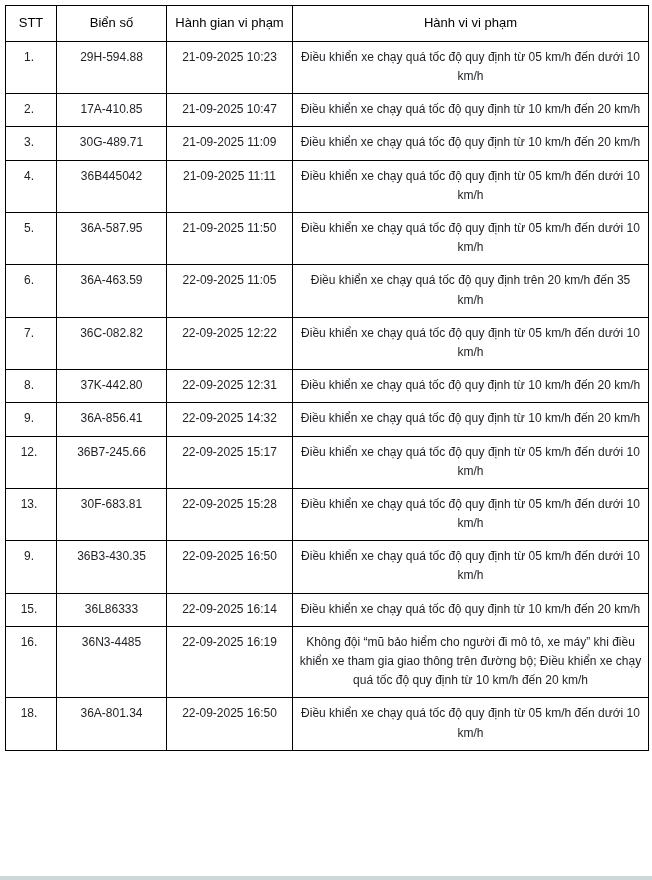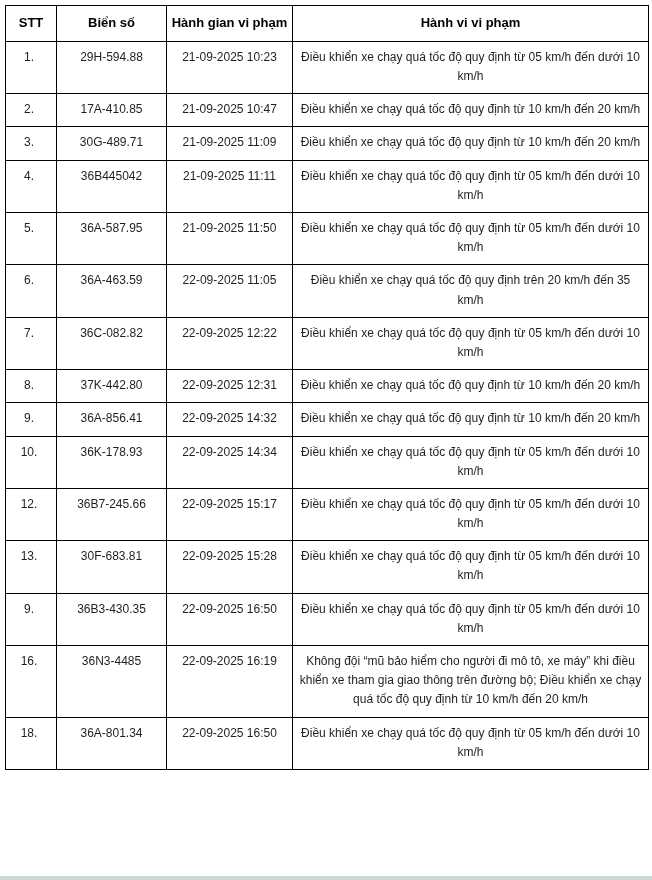--- a/index.html
+++ b/index.html
@@ -32,21 +32,21 @@
   table.violations col.c4 { width: 356px; }
   table.violations th,
   table.violations td {
     border: 1px solid #000000;
     text-align: center;
     vertical-align: top;
     overflow: hidden;
   }
   table.violations th {
     font-size: 13px;
-    font-weight: bold;
+    font-weight: normal;
     color: #000000;
     padding: 9px 2px 9px;
     line-height: 1.3;
   }
   table.violations td {
     font-size: 12px;
     line-height: 1.6;
     padding: 6px 4px 7px;
   }
   table.violations td.cell-stt {
@@ -130,42 +130,42 @@
     <td class="cell-time">22-09-2025 12:31</td>
     <td class="cell-violation">Điều khiển xe chạy quá tốc độ quy định từ 10 km/h đến 20 km/h</td>
   </tr>
         <tr>
     <td class="cell-stt">9.</td>
     <td class="cell-plate">36A-856.41</td>
     <td class="cell-time">22-09-2025 14:32</td>
     <td class="cell-violation">Điều khiển xe chạy quá tốc độ quy định từ 10 km/h đến 20 km/h</td>
   </tr>
         <tr>
-    <td class="cell-stt">10.</td>
-    <td class="cell-plate">36K-178.93</td>
-    <td class="cell-time">22-09-2025 14:34</td>
-    <td class="cell-violation">Điều khiển xe chạy quá tốc độ quy định từ 05 km/h đến dưới 10 km/h</td>
-  </tr>
-        <tr>
     <td class="cell-stt">12.</td>
     <td class="cell-plate">36B7-245.66</td>
     <td class="cell-time">22-09-2025 15:17</td>
     <td class="cell-violation">Điều khiển xe chạy quá tốc độ quy định từ 05 km/h đến dưới 10 km/h</td>
   </tr>
         <tr>
     <td class="cell-stt">13.</td>
     <td class="cell-plate">30F-683.81</td>
     <td class="cell-time">22-09-2025 15:28</td>
     <td class="cell-violation">Điều khiển xe chạy quá tốc độ quy định từ 05 km/h đến dưới 10 km/h</td>
   </tr>
         <tr>
     <td class="cell-stt">9.</td>
     <td class="cell-plate">36B3-430.35</td>
     <td class="cell-time">22-09-2025 16:50</td>
     <td class="cell-violation">Điều khiển xe chạy quá tốc độ quy định từ 05 km/h đến dưới 10 km/h</td>
+  </tr>
+        <tr>
+    <td class="cell-stt">15.</td>
+    <td class="cell-plate">36L86333</td>
+    <td class="cell-time">22-09-2025 16:14</td>
+    <td class="cell-violation">Điều khiển xe chạy quá tốc độ quy định từ 10 km/h đến 20 km/h</td>
   </tr>
         <tr>
     <td class="cell-stt">16.</td>
     <td class="cell-plate">36N3-4485</td>
     <td class="cell-time">22-09-2025 16:19</td>
     <td class="cell-violation">Không đội “mũ bảo hiểm cho người đi mô tô, xe máy” khi điều khiển xe tham gia giao thông trên đường bộ; Điều khiển xe chạy quá tốc độ quy định từ 10 km/h đến 20 km/h</td>
   </tr>
         <tr>
     <td class="cell-stt">18.</td>
     <td class="cell-plate">36A-801.34</td>

